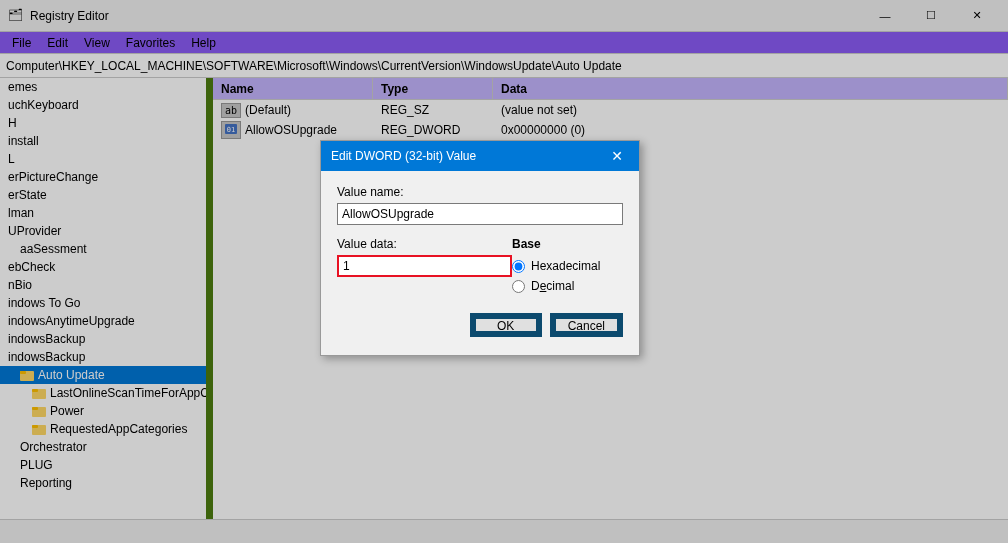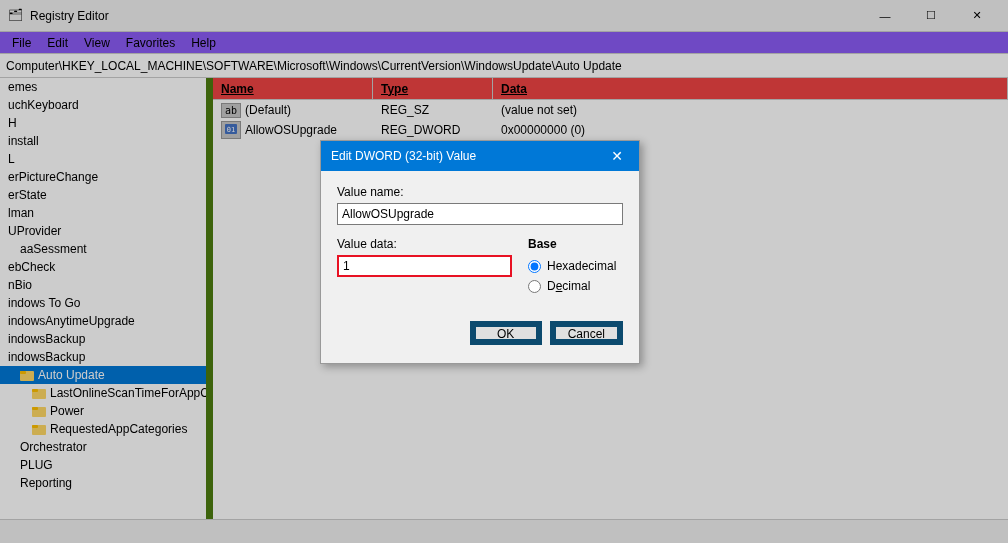--- a/index.html
+++ b/index.html
@@ -108,25 +108,24 @@
     .right-panel {
       flex: 1;
       display: flex;
       flex-direction: column;
       overflow: hidden;
     }
 
     
     .col-headers {
       display: flex;
-      background: #ef4444;
+      background: #c4b5fd;
       border-bottom: 1px solid #ccc;
       height: 22px;
       align-items: center;
-      text-decoration: underline;
     }
     .col-header {
       padding: 2px 8px;
       font-size: 12px;
       font-weight: bold;
       border-right: 1px solid #ccc;
       height: 100%;
       display: flex;
       align-items: center;
     }
@@ -241,23 +240,23 @@
       height: 22px;
       border: 2px solid #e81123;
       background: #fff;
       padding: 2px 4px;
       font-size: 12px;
       outline: none;
     }
 
     .two-col {
       display: flex;
-      gap: 16px;
+      gap: 0;
       align-items: flex-start;
-      margin-bottom: 28px;
+      margin-bottom: 20px;
     }
 
     .base-group {
       display: flex;
       flex-direction: column;
       gap: 6px;
     }
     .base-label {
       font-size: 12px;
       font-weight: bold;

